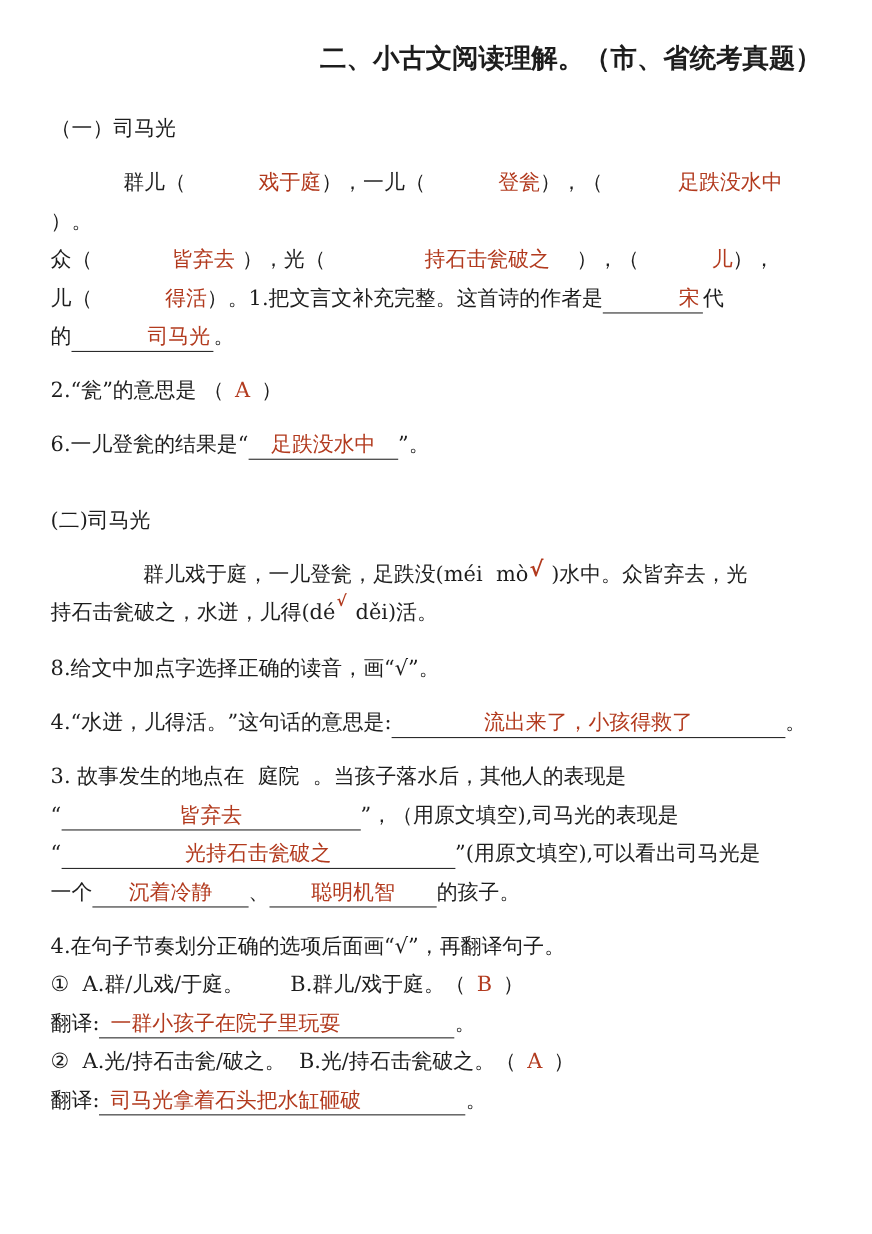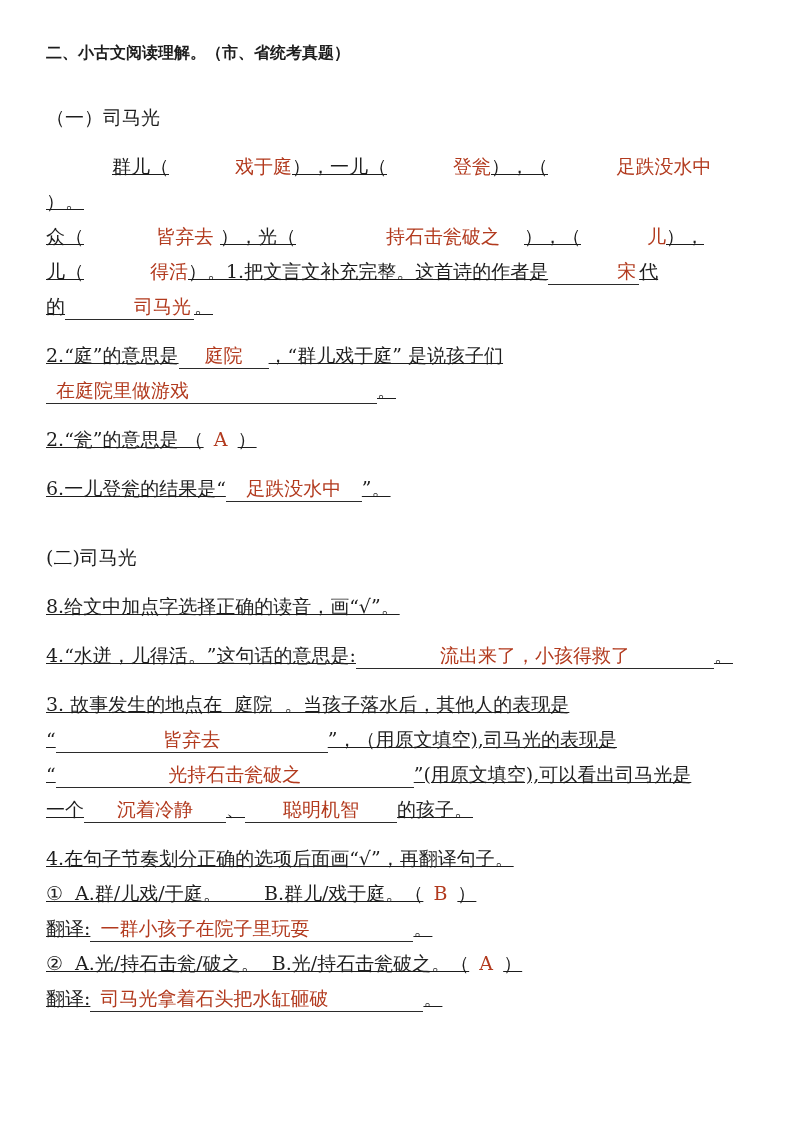--- a/index.html
+++ b/index.html
@@ -4,25 +4,25 @@
 <style>
   html,body{margin:0;padding:0;background:#e8e8e8;}
   .page{
     width:793px;min-height:1122px;margin:0 auto;background:#ffffff;
     box-sizing:border-box;padding:40px 46px 40px 46px;
     font-family:"DejaVu Serif","Liberation Serif",serif;
     color:var(--ink,#1d1d1d);font-size:19px;line-height:35px;
   }
   .heading{
     font-family:"DejaVu Sans","Liberation Sans",sans-serif;
-    font-weight:bold;font-size:16px;line-height:26px;margin:0 0 34px 0;
+    font-weight:bold;font-size:24px;line-height:26px;margin:0 0 34px 0;text-align:right;
   }
   .sec-title{text-align:left;margin:34px 0 10px 0;}
   .section:first-of-type .sec-title{margin-top:18px;}
-  .para{margin:14px 0;text-decoration:underline;}
+  .para{margin:14px 0;}
   .indent1{text-indent:66px;}
   .indent2{text-indent:84px;}
   .rt{white-space:pre-wrap;}
   
   .ra{
     color:var(--ans,#b23a1e);display:inline-block;text-align:center;
     line-height:26px;vertical-align:baseline;
   }
   
   .ru{
@@ -41,26 +41,26 @@
 </head>
 <body>
 
 <div class="page">
 
   <h2 class="heading">二、小古文阅读理解。（市、省统考真题）</h2>
 
   <div class="section">
     <div class="sec-title">（一）司马光</div>
     <p class="para indent1"><span class="rt">群儿（</span><span class="ra" style="min-width: 118px;">戏于庭</span><span class="rt">），一儿（</span><span class="ra" style="min-width: 76px;">登瓮</span><span class="rt">），（</span><span class="ra" style="min-width: 166px;">足跌没水中</span><span class="rt">）。</span><br><span class="rt">众（</span><span class="ra" style="min-width: 136px;">皆弃去</span><span class="rt">），光（</span><span class="ra" style="min-width: 228px;">持石击瓮破之</span><span class="rt">），（</span><span class="ra" style="min-width: 84px;">儿</span><span class="rt">），</span><br><span class="rt">儿（</span><span class="ra" style="min-width: 94px;">得活</span><span class="rt">）。1.把文言文补充完整。这首诗的作者是</span><span class="ru" style="min-width: 52px;">宋</span><span class="rt">代</span><br><span class="rt">的</span><span class="ru" style="min-width: 64px;">司马光</span><span class="rt">。</span></p>
-    <p class="para"><span class="rt">2.“庭”的意思是</span><span class="ru" style="min-width: 84px;">庭院</span><span class="rt">，“群儿戏于庭” 是说孩子们</span><br><span class="ru left" style="min-width: 318px;">在庭院里做游戏</span><span class="rt">。</span></p>
     <p class="para"><span class="rt">2.“瓮”的意思是 （</span><span class="ra" style="min-width: 34px;">A</span><span class="rt">）</span><br></p>
     <p class="para"><span class="rt">6.一儿登瓮的结果是“</span><span class="ru" style="min-width: 130px;">足跌没水中</span><span class="rt">”。</span></p>
   </div>
 
   <div class="section">
     <div class="sec-title">(二)司马光</div>
+    <p class="para indent2"><span class="rt">群儿戏于庭，一儿登瓮，足跌没(méi  mò</span><span class="rk">√</span><span class="rt"> )水中。众皆弃去，光</span><br><span class="rt">持石击瓮破之，水迸，儿得(dé</span><span class="rk sup">√</span><span class="rt"> děi)活。</span></p>
     <p class="para"><span class="rt">8.给文中加点字选择正确的读音，画“√”。</span></p>
     <p class="para"><span class="rt">4.“水迸，儿得活。”这句话的意思是:</span><span class="ru" style="min-width: 352px; text-align: center;">流出来了，小孩得救了</span><span class="rt">。</span></p>
     <p class="para"><span class="rt">3. 故事发生的地点在  庭院  。当孩子落水后，其他人的表现是</span><br><span class="rt">“</span><span class="ru" style="min-width: 266px;">皆弃去</span><span class="rt">”，（用原文填空),司马光的表现是</span><br><span class="rt">“</span><span class="ru" style="min-width: 352px;">光持石击瓮破之</span><span class="rt">”(用原文填空),可以看出司马光是</span><br><span class="rt">一个</span><span class="ru" style="min-width: 136px;">沉着冷静</span><span class="rt">、</span><span class="ru" style="min-width: 146px;">聪明机智</span><span class="rt">的孩子。</span></p>
     <p class="para"><span class="rt">4.在句子节奏划分正确的选项后面画“√”，再翻译句子。</span><br><span class="rt">①  A.群/儿戏/于庭。       B.群儿/戏于庭。（</span><span class="ra" style="min-width: 34px;">B</span><span class="rt">）</span><br><span class="rt">翻译:</span><span class="ru left" style="min-width: 310px;">一群小孩子在院子里玩耍</span><span class="rt">。</span><br><span class="rt">②  A.光/持石击瓮/破之。  B.光/持石击瓮破之。（</span><span class="ra" style="min-width: 34px;">A</span><span class="rt">）</span><br><span class="rt">翻译:</span><span class="ru left" style="min-width: 320px;">司马光拿着石头把水缸砸破</span><span class="rt">。</span></p>
   </div>
 
 </div>
 
 </body></html>

